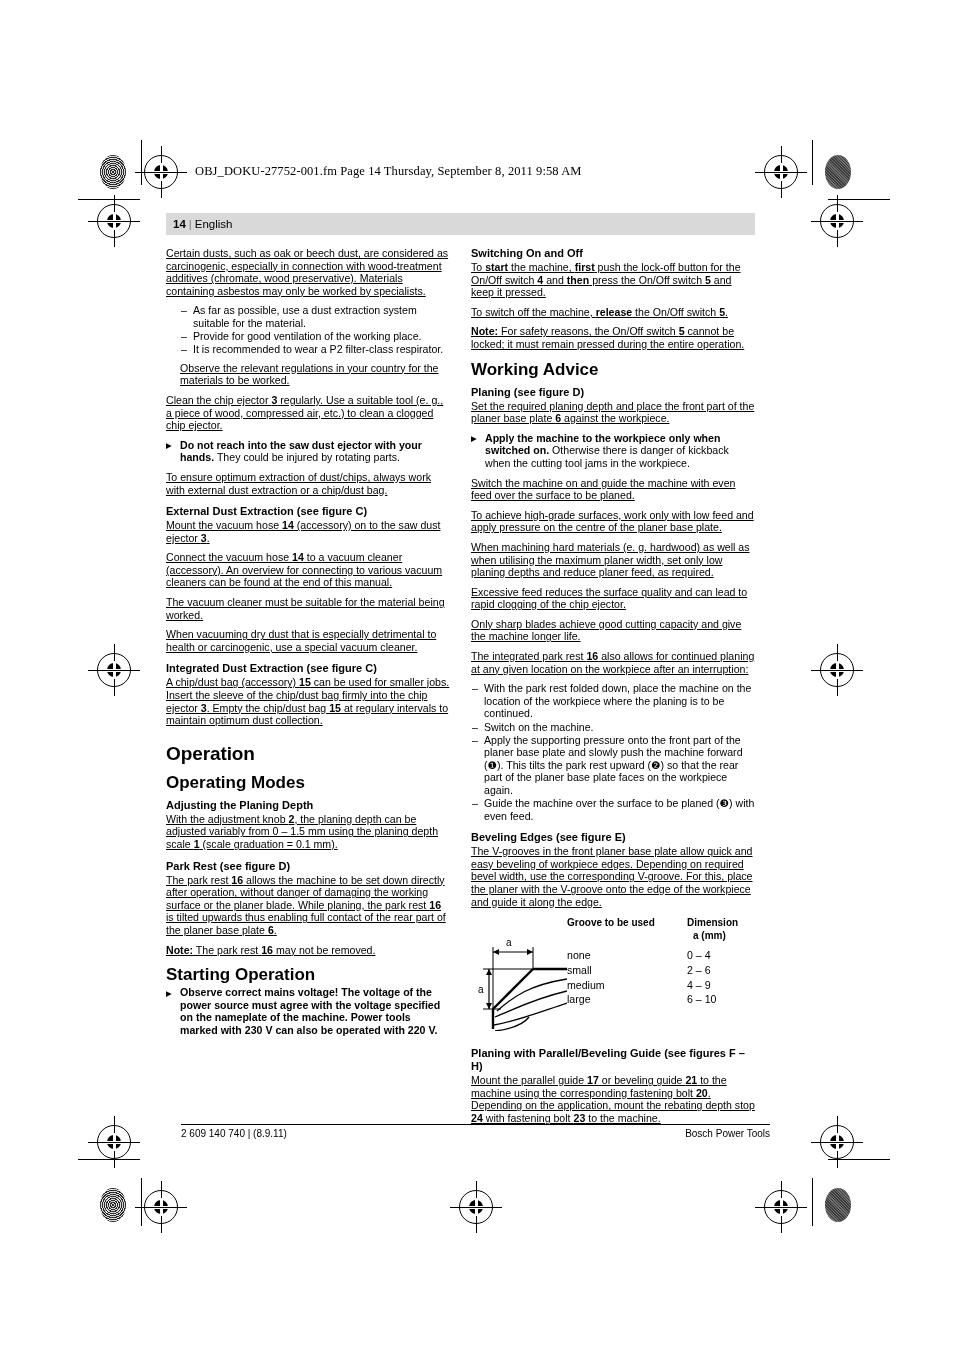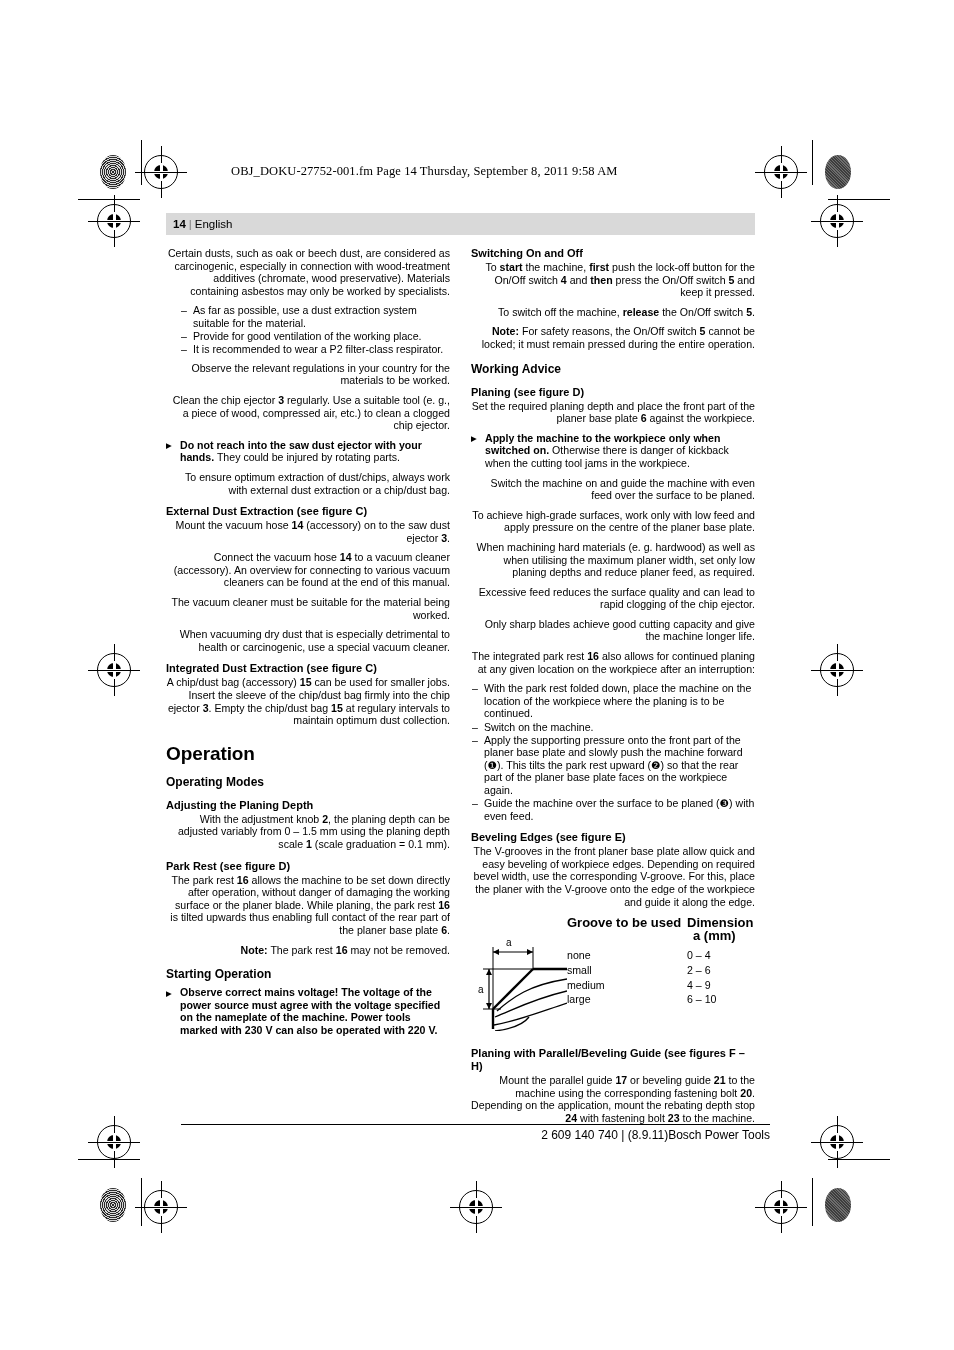--- a/index.html
+++ b/index.html
@@ -73,21 +73,20 @@
 
   
   .fm-line {
     position: absolute;
     left: 195px; top: 164px;
     font-family: "Liberation Serif", serif;
     font-size: 12.5px;
     letter-spacing: .1px;
     white-space: nowrap;
     color: #000;
-    margin-left: 36px;
   }
 
   
   .page {
     position: absolute;
     left: 166px; top: 213px;
     width: 589px;
   }
 
   .runhead {
@@ -107,33 +106,34 @@
     display: flex;
     gap: 21px;
     margin-top: 12px;
   }
   .col { width: 284px; }
 
   p, .p {
     margin: 0 0 7px 0;
     font-size: 10.6px;
     line-height: 12.6px;
-    text-align: right;
+    text-align: left;
+    text-decoration: underline;
   }
   b, .b { font-weight: bold; }
 
   h2.sect {
     font-size: 19px;
     font-weight: bold;
     margin: 16px 0 9px 0;
     line-height: 21px;
     letter-spacing: -0.1px;
   }
   h3.sub {
-    font-size: 12px;
+    font-size: 17px;
     font-weight: bold;
     margin: 11px 0 4px 0;
     line-height: 15px;
   }
   h4.subsub {
     font-size: 11px;
     font-weight: bold;
     margin: 9px 0 1px 0;
     line-height: 13px;
   }
@@ -179,21 +179,21 @@
   .bevel-block {
     display: flex;
     align-items: flex-start;
     margin: 9px 0 4px 0;
   }
   .bevel-fig { width: 96px; flex: 0 0 96px; padding-top: 18px; }
   .bevel-tab { flex: 1; }
   .bt-head {
     display: flex;
     font-weight: bold;
-    font-size: 13px;
+    font-size: 10px;
     line-height: 12.6px;
   }
   .bt-head .c1 { width: 120px; }
   .bt-head .c2 { width: 66px; text-align: left; }
   .bt-head .c2 .l2 { display: block; padding-left: 6px; }
   .bt-row {
     display: flex;
     font-size: 10.6px;
     line-height: 14.6px;
   }
@@ -206,22 +206,22 @@
     position: absolute;
     left: 181px; top: 1124px;
     width: 589px; height: 1px;
     background: #000;
   }
   .foot {
     position: absolute;
     left: 181px; top: 1128px;
     width: 589px;
     display: flex;
-    justify-content: flex-end;
-    font-size: 12px;
+    justify-content: space-between;
+    font-size: 10px;
   }
 </style>
 </head>
 <body>
 
 <div class="marks">
 
   <div class="density-patch" style="left:100px; top:155px;"></div>
   <div class="rule v" style="left:141px; top:140px; height:45px;"></div>
   <div class="reg" style="left:144px; top:155px;">

